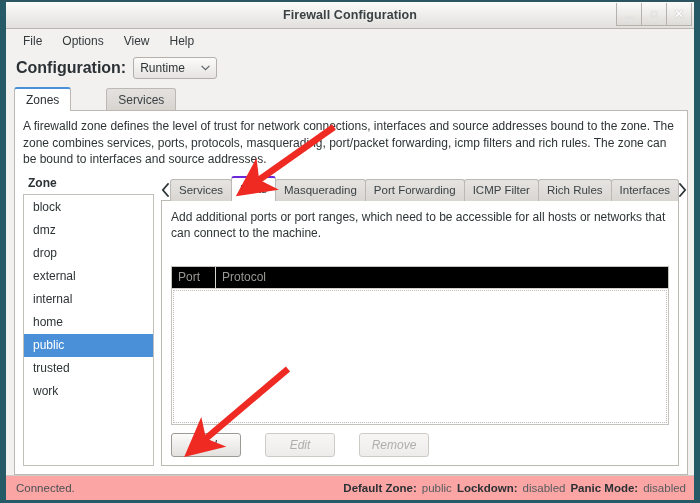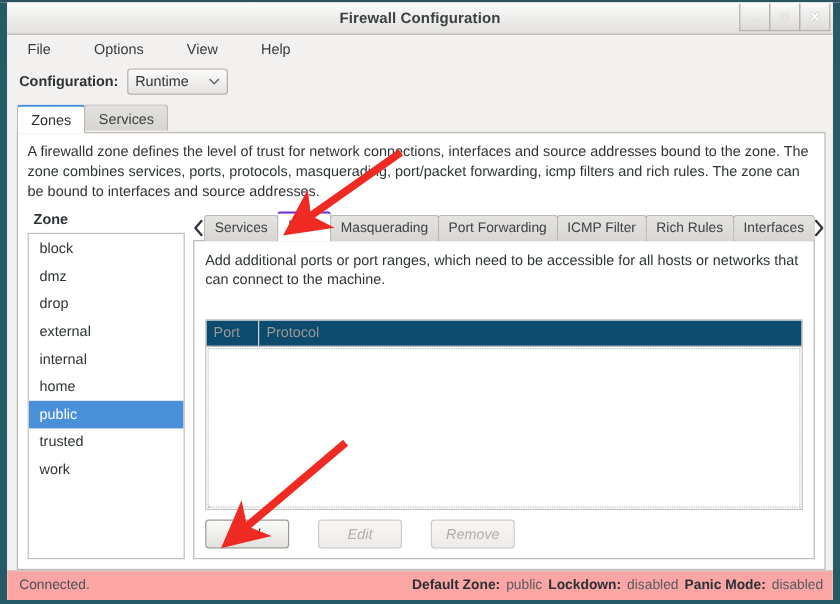--- a/index.html
+++ b/index.html
@@ -82,40 +82,40 @@
   .win-btn.close span { font-size: 12px; }
 
   
   .menubar {
     height: 24px;
     flex: 0 0 24px;
     display: flex;
     align-items: center;
     padding-left: 8px;
     background: #f2f1f0;
-    gap: 18px;
+    gap: 2px;
   }
   .menu-item {
     padding: 3px 9px;
     font-size: 12px;
     color: #34393b;
     border-radius: 2px;
   }
 
   
   .config-row {
     flex: 0 0 30px;
     display: flex;
     align-items: center;
     padding-left: 10px;
     gap: 7px;
   }
   .config-label {
     font-weight: bold;
-    font-size: 12px;
+    font-size: 16px;
     color: #2b3134;
   }
   .combo {
     min-width: 84px;
     height: 22px;
     box-sizing: border-box;
     background: linear-gradient(to bottom, #fbfbfa, #e6e4e1);
     border: 1px solid #b3b0ac;
     border-radius: 3px;
     display: flex;
@@ -134,24 +134,25 @@
   
   .outer-notebook {
     flex: 1 1 auto;
     display: flex;
     flex-direction: column;
     padding: 4px 6px 0 8px;
     min-height: 0;
   }
   .tabrow {
     display: flex;
-    align-items: flex-start;
+    align-items: center;
     height: 24px;
     position: relative;
     z-index: 2;
+    gap: 36px;
   }
   .tab {
     height: 22px;
     box-sizing: border-box;
     padding: 0 11px;
     display: flex;
     align-items: center;
     font-size: 12px;
     color: #3b4245;
     border: 1px solid #bcb9b5;
@@ -295,21 +296,21 @@
     background: #ffffff;
     display: flex;
     flex-direction: column;
     min-height: 0;
     overflow: hidden;
   }
   .table-head {
     display: flex;
     height: 21px;
     border-bottom: 1px solid #d3d0cc;
-    background: #0c4a6e;
+    background: #000000;
     flex: 0 0 21px;
   }
   .th {
     font-size: 12px;
     color: #9a9894;
     display: flex;
     align-items: center;
     padding-left: 6px;
     box-sizing: border-box;
   }

